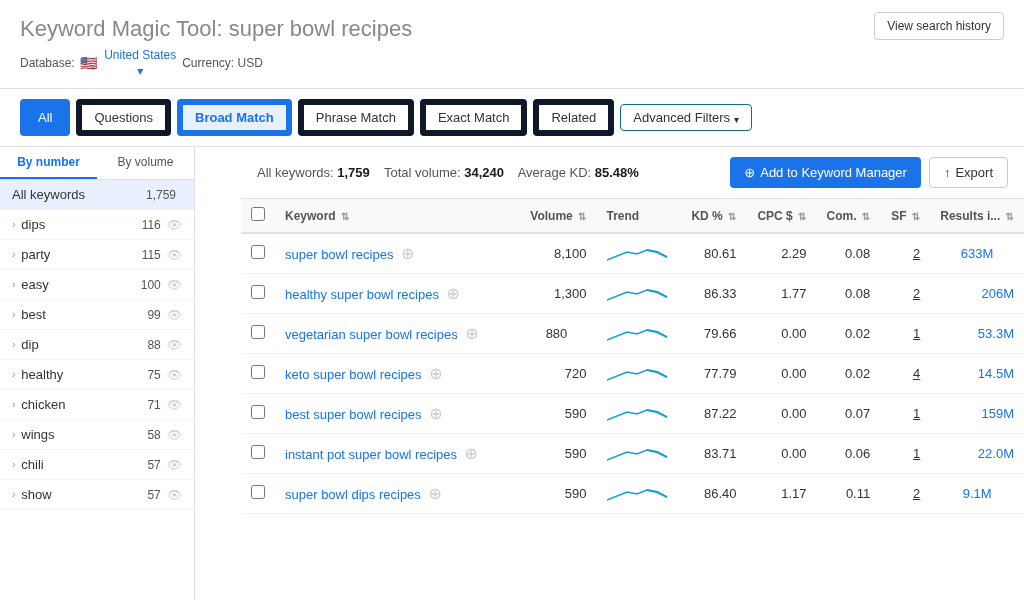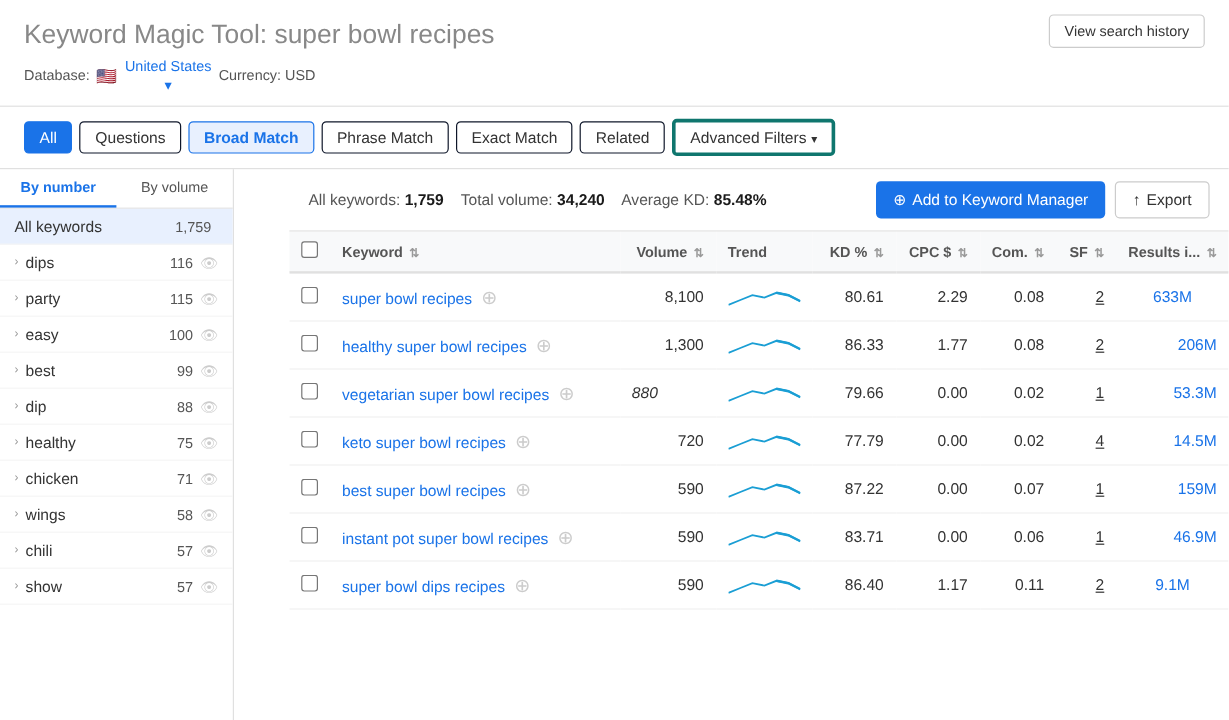--- a/index.html
+++ b/index.html
@@ -7,24 +7,24 @@
     
     .header { padding: 16px 20px 10px; border-bottom: 1px solid #e0e0e0; }
     .title { font-size: 22px; font-weight: 700; color: #1a1a1a; }
     .title span { color: #888; font-weight: 400; }
     .view-history-btn { float: right; background: #fff; border: 1px solid #ccc; border-radius: 4px; padding: 6px 12px; font-size: 12px; cursor: pointer; color: #333; margin-top: -4px; }
     .db-row { margin-top: 6px; font-size: 12px; color: #555; display: flex; align-items: center; gap: 6px; }
     .flag { font-size: 14px; }
     .db-link { color: #1a73e8; cursor: pointer; display: flex; align-items: center; gap: 2px; flex-direction: column; }
     
     .filters-bar { padding: 10px 20px; border-bottom: 1px solid #e0e0e0; display: flex; align-items: center; gap: 6px; }
-    .filter-btn { padding: 5px 12px; border: 1px solid #0f172a; border-radius: 4px; background: #fff; cursor: pointer; font-size: 13px; color: #333; }
+    .filter-btn { padding: 5px 12px; border: 6px solid #0f172a; border-radius: 4px; background: #fff; cursor: pointer; font-size: 13px; color: #333; }
     .filter-btn.active { background: #1a73e8; color: #fff; border-color: #1a73e8; }
     .filter-btn.selected { background: #e8f0fe; color: #1a73e8; border-color: #1a73e8; font-weight: 600; }
-    .adv-filter { display: flex; align-items: flex-end; gap: 4px; padding: 5px 12px; border: 3px solid #0f766e; border-radius: 4px; background: #fff; cursor: pointer; font-size: 13px; color: #333; }
+    .adv-filter { display: flex; align-items: flex-end; gap: 4px; padding: 5px 12px; border: 1px solid #0f766e; border-radius: 4px; background: #fff; cursor: pointer; font-size: 13px; color: #333; }
     .adv-filter .chevron { font-size: 10px; }
     
     .content { display: flex; height: 470px; gap: 46px; }
     
     .sidebar { width: 195px; border-right: 1px solid #e0e0e0; overflow-y: auto; }
     .sidebar-tabs { display: flex; border-bottom: 1px solid #e0e0e0; }
     .sidebar-tab { flex: 1; padding: 8px 0; text-align: center; font-size: 12px; cursor: pointer; color: #555; }
     .sidebar-tab.active { color: #1a73e8; border-bottom: 2px solid #1a73e8; font-weight: 600; }
     .sidebar-item { display: flex; align-items: center; padding: 7px 12px; cursor: pointer; border-bottom: 1px solid #f5f5f5; }
     .sidebar-item.active { background: #e8f0fe; }
@@ -236,21 +236,21 @@
     <td style="text-align:right;">0.08</td>
     <td style="text-align:right; text-decoration: underline; color:#333;">2</td>
     <td style="text-align:right;"><a class="results-link">206M</a></td>
   </tr>
             <tr>
     <td><input type="checkbox" style=""></td>
     <td>
       <a class="kw-link">vegetarian super bowl recipes</a>
       <span class="add-icon">⊕</span>
     </td>
-    <td style="text-align:left;font-style:italic;">880</td>
+    <td style="text-align:center;">880</td>
     <td><svg width="60" height="20" viewBox="0 0 60 20">
     <polyline points="0,18 10,14 20,10 30,12 40,8 50,10 60,15" fill="none" stroke="#1a9ed4" stroke-width="1.5"></polyline>
     <polyline points="40,8 50,10 60,15" fill="none" stroke="#1a9ed4" stroke-width="2"></polyline>
   </svg></td>
     <td style="text-align:right;">79.66</td>
     <td style="text-align:right;">0.00</td>
     <td style="text-align:right;">0.02</td>
     <td style="text-align:right; text-decoration: underline; color:#333;">1</td>
     <td style="text-align:right;"><a class="results-link">53.3M</a></td>
   </tr>
@@ -296,21 +296,21 @@
     </td>
     <td style="text-align:right;">590</td>
     <td><svg width="60" height="20" viewBox="0 0 60 20">
     <polyline points="0,18 10,14 20,10 30,12 40,8 50,10 60,15" fill="none" stroke="#1a9ed4" stroke-width="1.5"></polyline>
     <polyline points="40,8 50,10 60,15" fill="none" stroke="#1a9ed4" stroke-width="2"></polyline>
   </svg></td>
     <td style="text-align:right;">83.71</td>
     <td style="text-align:right;">0.00</td>
     <td style="text-align:right;">0.06</td>
     <td style="text-align:right; text-decoration: underline; color:#333;">1</td>
-    <td style="text-align:right;"><a class="results-link">46.9M</a></td>
+    <td style="text-align:right;"><a class="results-link">22.0M</a></td>
   </tr>
             <tr>
     <td><input type="checkbox" style=""></td>
     <td>
       <a class="kw-link">super bowl dips recipes</a>
       <span class="add-icon">⊕</span>
     </td>
     <td style="text-align:right;">590</td>
     <td><svg width="60" height="20" viewBox="0 0 60 20">
     <polyline points="0,18 10,14 20,10 30,12 40,8 50,10 60,15" fill="none" stroke="#1a9ed4" stroke-width="1.5"></polyline>

